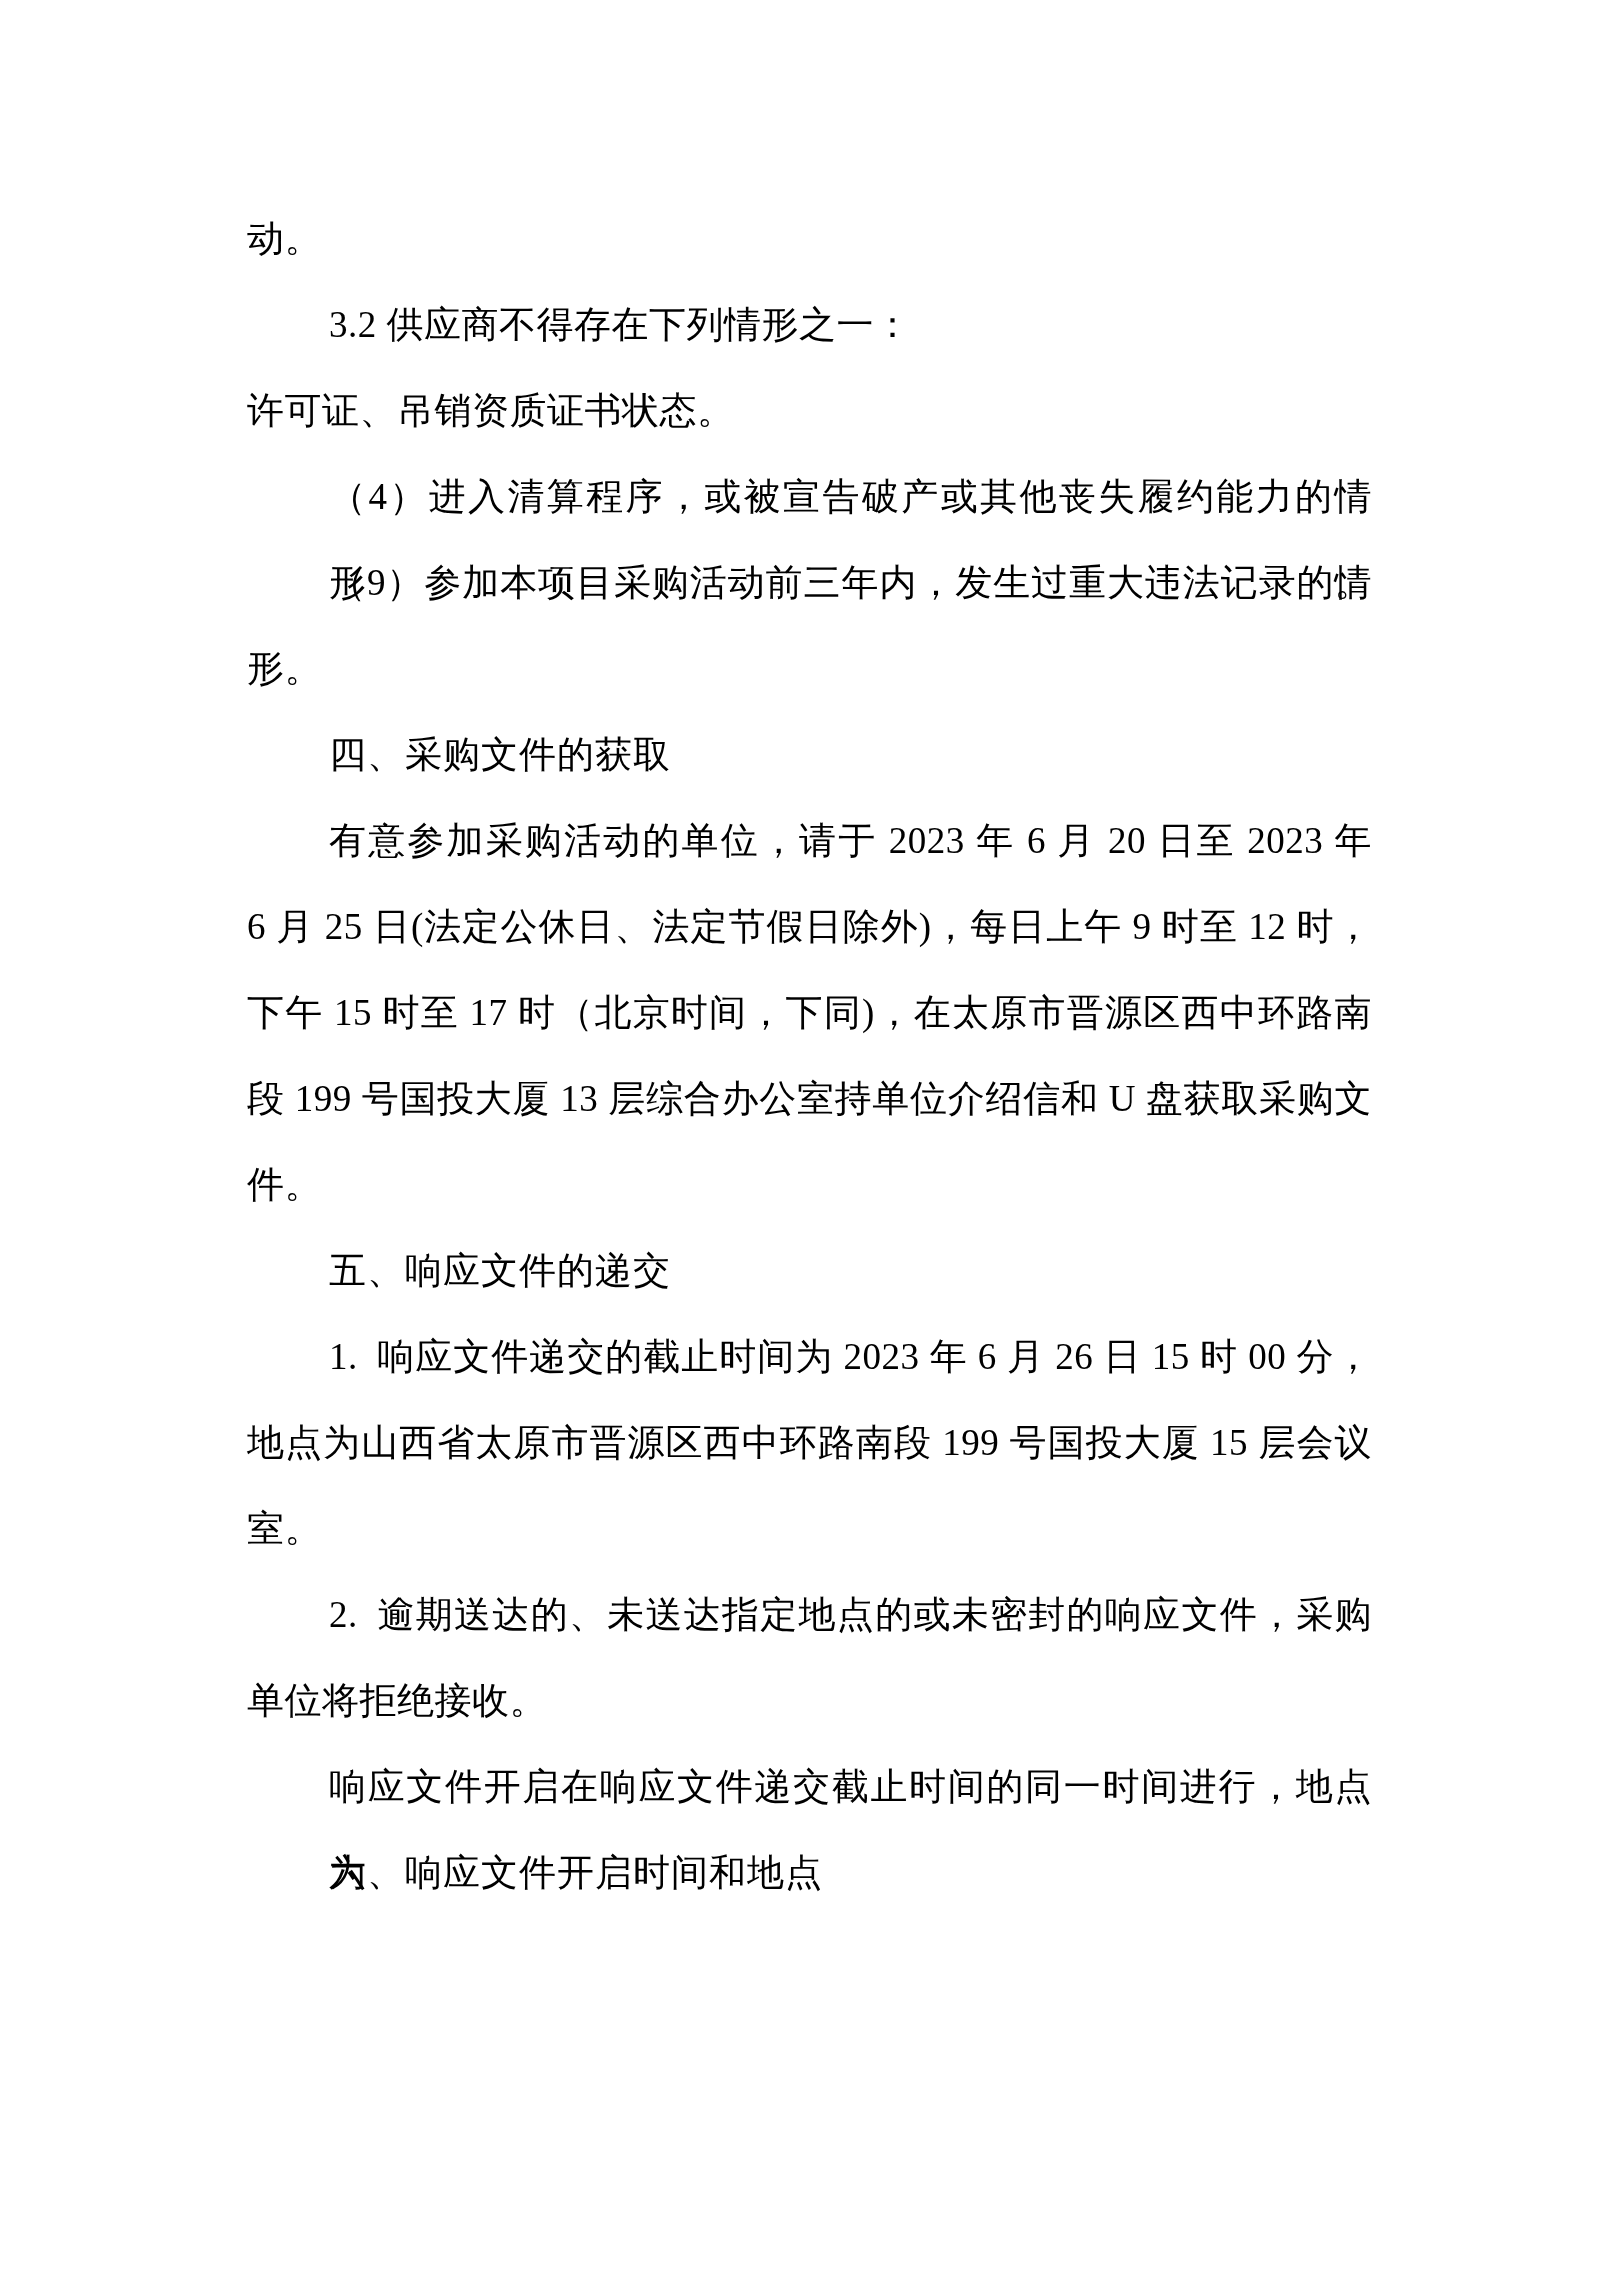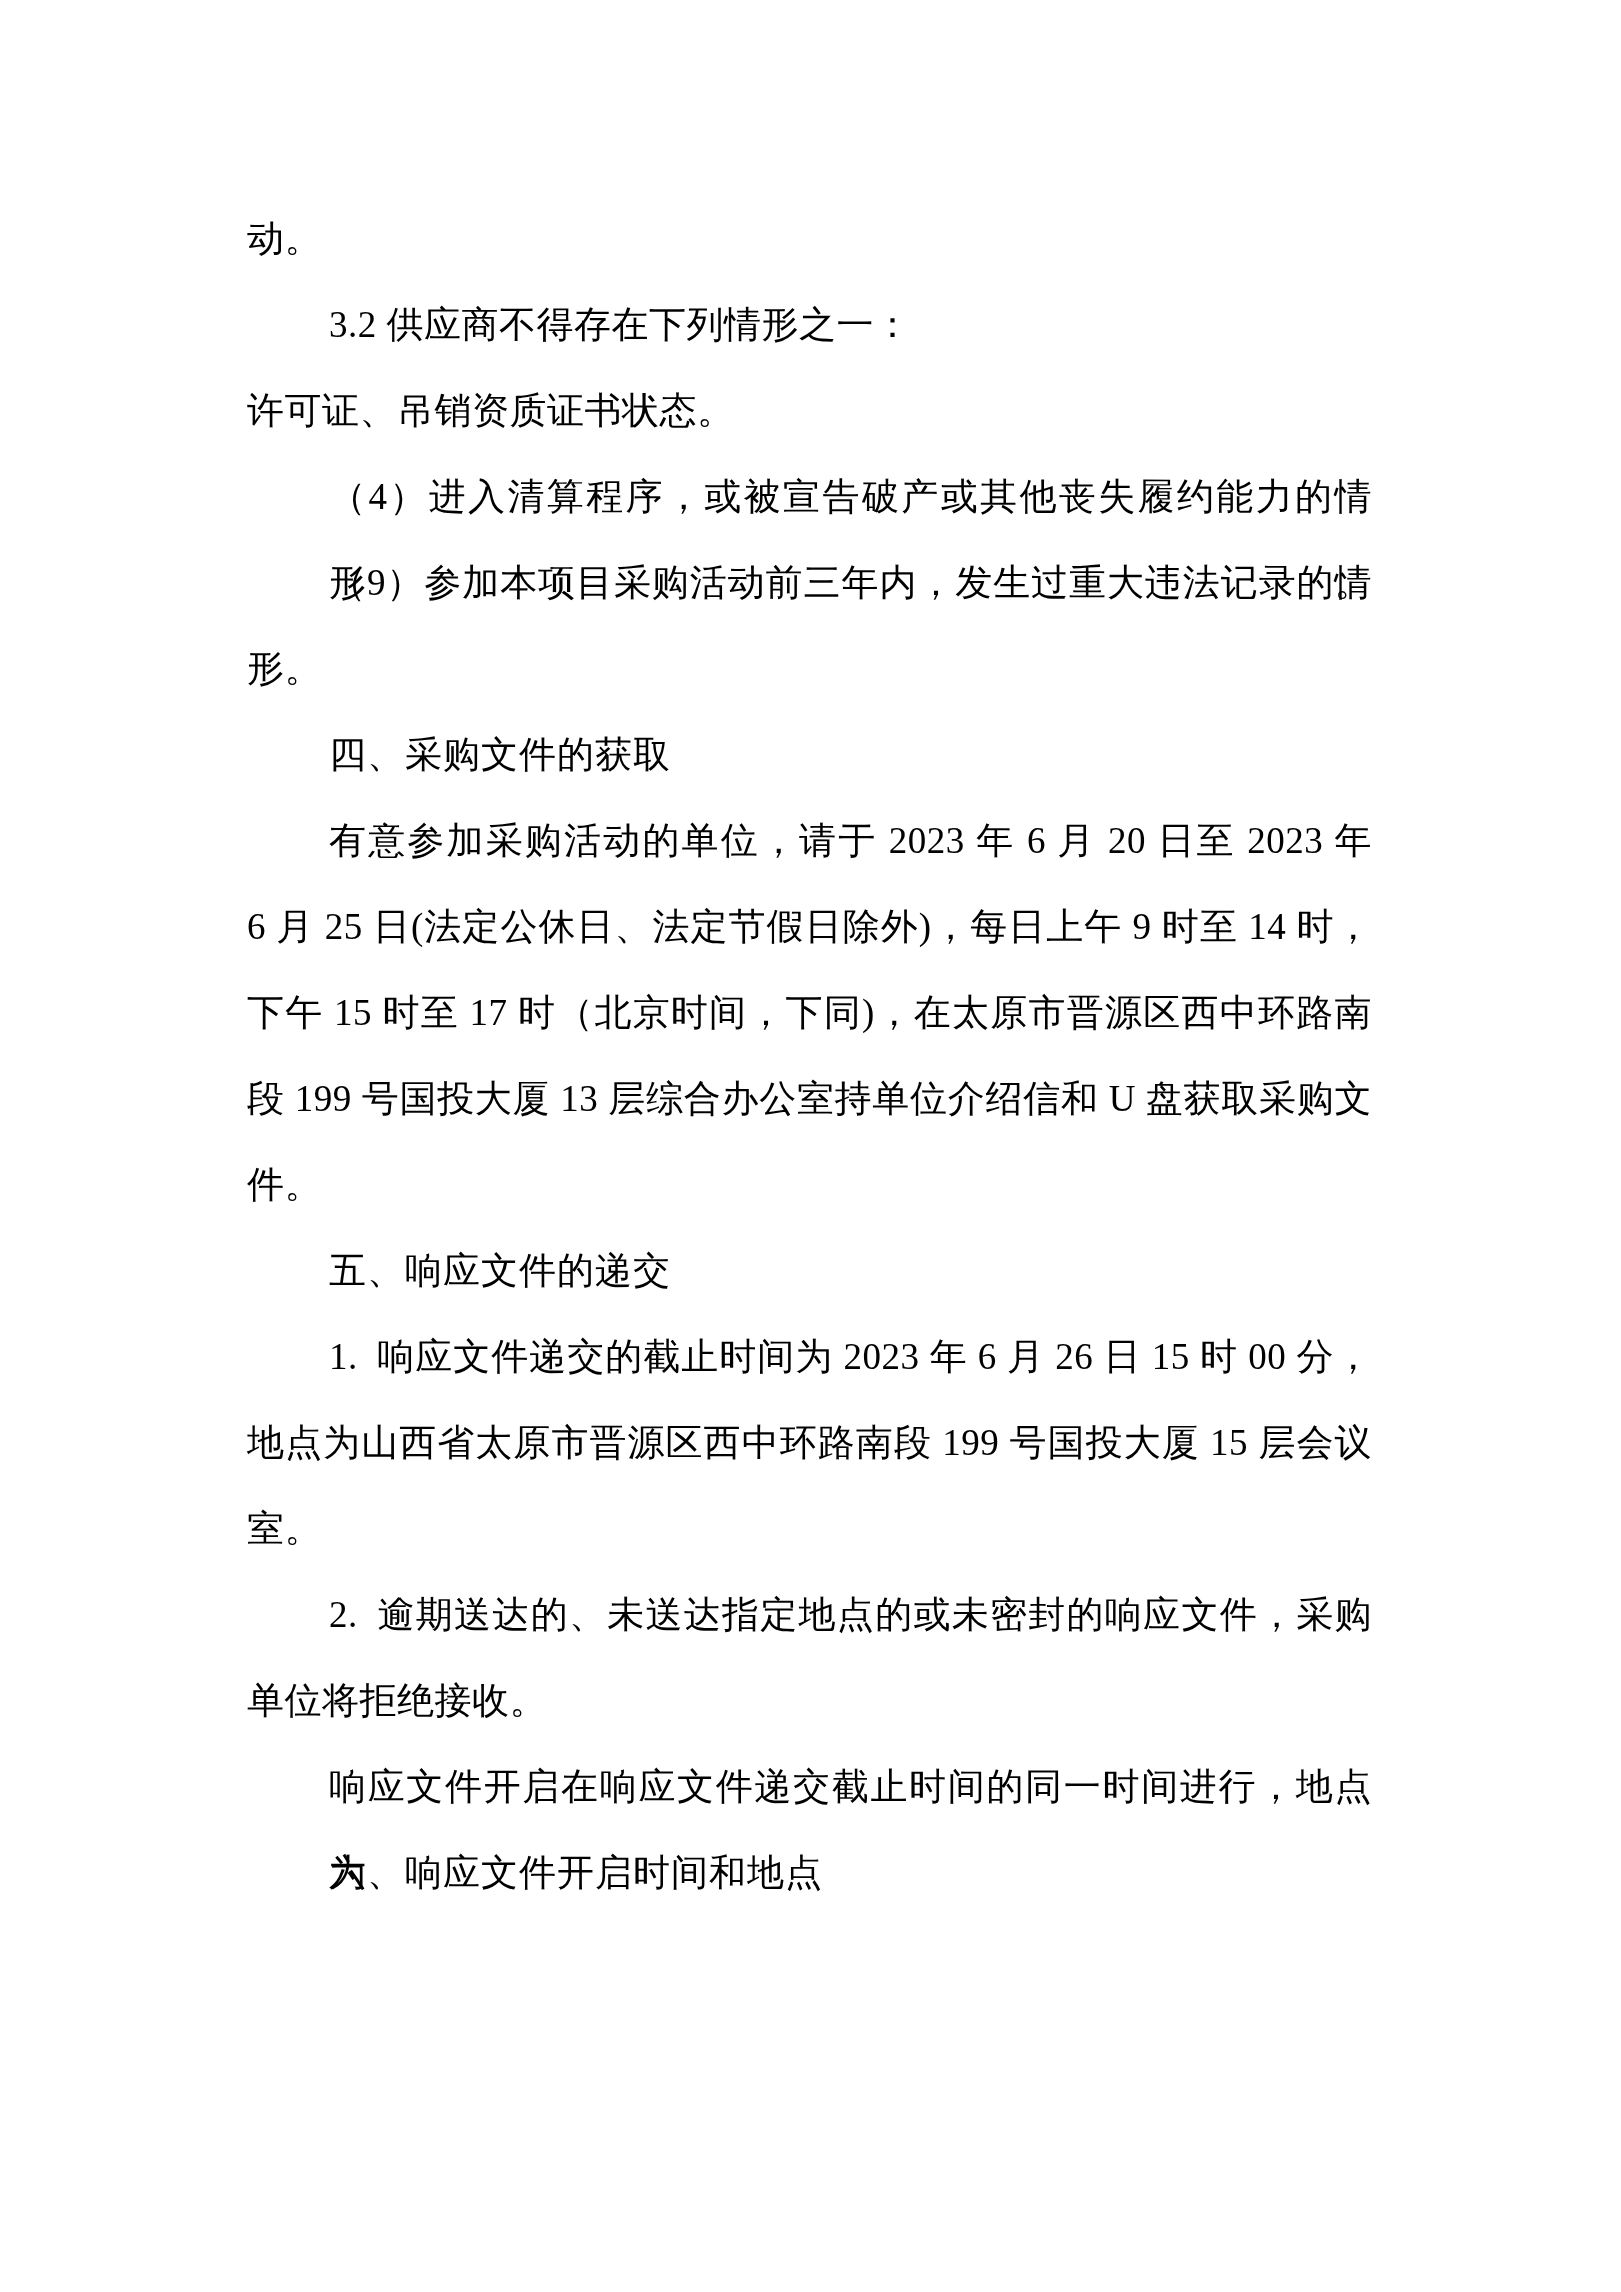--- a/index.html
+++ b/index.html
@@ -44,21 +44,21 @@
 <div class="page">
   <div class="content" id="doc">
       <div class="line"><span class="">动。</span></div>
       <div class="line ind"><span class="">3.2 供应商不得存在下列情形之一：</span></div>
       <div class="line"><span class="">许可证、吊销资质证书状态。</span></div>
       <div class="line ind just"><span class="">（4）进入清算程序，或被宣告破产或其他丧失履约能力的情形。</span></div>
       <div class="line ind just"><span class="">（9）参加本项目采购活动前三年内，发生过重大违法记录的情</span></div>
       <div class="line"><span class="">形。</span></div>
       <div class="line ind hd"><span class="">四、采购文件的获取</span></div>
       <div class="line ind just"><span class="">有意参加采购活动的单位，请于 </span><span class="u">2023 </span><span class="">年 </span><span class="u">6 </span><span class="">月 </span><span class="u">20 </span><span class="">日至 </span><span class="u">2023 </span><span class="">年</span></div>
-      <div class="line just"><span class="u">6 </span><span class="">月 </span><span class="u">25 </span><span class="">日(法定公休日、法定节假日除外)，每日上午 9 时至 14 时，</span></div>
+      <div class="line just"><span class="u">6 </span><span class="">月 </span><span class="u">25 </span><span class="">日(法定公休日、法定节假日除外)，每日上午 9 时至 12 时，</span></div>
       <div class="line just"><span class="">下午 15 时至 17 时（北京时间，下同)，在</span><span class="u">太原市晋源区西中环路南</span></div>
       <div class="line just"><span class="u">段 199 号国投大厦 13 层综合办公室</span><span class="">持单位介绍信和 U 盘获取采购文</span></div>
       <div class="line"><span class="">件。</span></div>
       <div class="line ind hd"><span class="">五、响应文件的递交</span></div>
       <div class="line ind just"><span class="">1. 响应文件递交的截止时间为 </span><span class="u">2023 </span><span class="">年 </span><span class="u">6 </span><span class="">月 </span><span class="u">26 </span><span class="">日 </span><span class="u">15 </span><span class="">时 </span><span class="u">00 </span><span class="">分，</span></div>
       <div class="line just"><span class="">地点为</span><span class="u">山西省太原市晋源区西中环路南段 199 号国投大厦 15 层会议</span></div>
       <div class="line"><span class="u">室</span><span class="">。</span></div>
       <div class="line ind just"><span class="">2. 逾期送达的、未送达指定地点的或未密封的响应文件，采购</span></div>
       <div class="line"><span class="">单位将拒绝接收。</span></div>
       <div class="line ind just"><span class="">响应文件开启在响应文件递交截止时间的同一时间进行，地点为</span></div>

